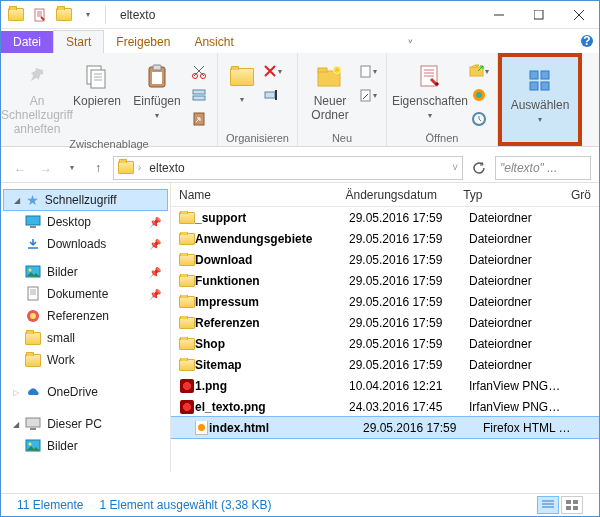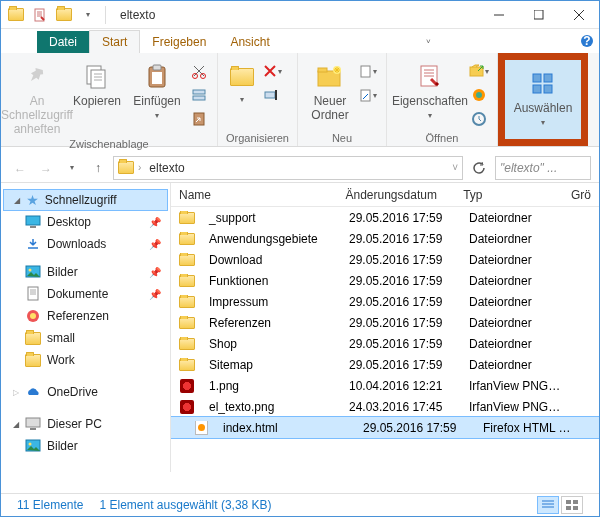--- a/index.html
+++ b/index.html
@@ -7,33 +7,33 @@
 .titlebar { height: 28px; background: #fff; display: flex; align-items: center; border-bottom: 1px solid #e5e5e5; }
 .qat { display: flex; align-items: center; gap: 2px; padding: 0 4px; }
 .qat-btn { width: 22px; height: 22px; display: flex; align-items: center; justify-content: center; }
 .folder-tiny { width: 16px; height: 13px; background: linear-gradient(#ffe9a6,#f6cd52); border: 1px solid #e0b030; border-radius: 1px; position: relative; }
 .folder-tiny::before { content: ""; position: absolute; top: -3px; left: 0; width: 6px; height: 3px; background: #f6cd52; border: 1px solid #e0b030; border-bottom: none; border-radius: 1px 1px 0 0; }
 .title-text { flex: 1; padding-left: 6px; color: #333; }
 .winbtns { display: flex; }
 .winbtn { width: 40px; height: 28px; display: flex; align-items: center; justify-content: center; color: #555; }
 .tabs { height: 24px; background: #fff; display: flex; align-items: flex-end; }
 .tab { padding: 4px 12px; color: #a16207; }
-.tab.file { background: #0f766e; color: #fff; margin-left: 36px; }
+.tab.file { background: #8b5cf6; color: #fff; }
 .tab.active { background: #f5f6f7; border: 1px solid #dadada; border-bottom: none; }
 .help { margin-left: auto; width: 24px; height: 24px; display: flex; align-items: center; justify-content: center; }
 .ribbon { height: 94px; background: #f5f6f7; display: flex; border-bottom: 1px solid #dadada; }
 .rgroup { border-right: 1px solid #e4e4e4; padding: 4px 8px 2px; display: flex; flex-direction: column; }
 .rgroup-ctl { flex: 1; display: flex; align-items: flex-start; gap: 4px; }
 .rgroup-label { text-align: center; font-size: 11px; color: #6a6a6a; padding-top: 2px; }
 .rbtn-lg { width: 56px; display: flex; flex-direction: column; align-items: center; gap: 2px; font-size: 11px; color: #555; text-align: center; line-height: 1.15; padding-top: 4px; }
 .rbtn-lg.disabled { color: #b5b5b5; }
 .ric { width: 32px; height: 32px; display: flex; align-items: center; justify-content: center; }
 .smallcol { display: flex; flex-direction: column; gap: 4px; padding-top: 4px; }
 .smallcol .s { width: 20px; height: 20px; display: flex; align-items: center; justify-content: center; }
-.auswahl { background: #cde6f7; border: 7px solid #c2410c; }
+.auswahl { background: #cde6f7; border: 4px solid #c2410c; }
 .spacer { height: 6px; background: #fff; }
 .navrow { height: 30px; display: flex; align-items: center; gap: 4px; padding: 0 8px; border-bottom: 1px solid #e0e0e0; }
 .navarrow { width: 22px; height: 22px; display: flex; align-items: center; justify-content: center; color: #bbb; }
 .navarrow.en { color: #555; }
 .addrbar { flex: 1; height: 24px; border: 1px solid #ccc; display: flex; align-items: center; padding: 0 4px; gap: 4px; }
 .crumb { padding: 0 4px; color: #333; }
 .chev { color: #999; font-size: 10px; }
 .refresh { width: 24px; display: flex; align-items: center; justify-content: center; color: #555; }
 .searchbox { width: 96px; height: 24px; border: 1px solid #ccc; display: flex; align-items: center; padding: 0 4px; color: #888; gap: 4px; font-style: italic; }
 .content { display: flex; height: 289px; }
@@ -45,21 +45,21 @@
 .navitem .pin { margin-left: auto; margin-right: 8px; color: #999; font-size: 10px; }
 .main { flex: 1; overflow: hidden; position: relative; }
 .colhdr { display: flex; height: 24px; align-items: center; border-bottom: 1px solid #e8e8e8; color: #333; }
 .colhdr > div { padding: 0 8px; }
 .c-name { width: 170px; }
 .c-date { width: 120px; }
 .c-type { width: 110px; }
 .rows { }
 .row { display: flex; height: 21px; align-items: center; }
 .row > div { padding: 0 8px; white-space: nowrap; overflow: hidden; text-overflow: ellipsis; }
-.row .c-name { display: flex; align-items: center; gap: 14px; }
+.row .c-name { display: flex; align-items: center; gap: 0; font-weight: bold; }
 .row.sel { background: #cde8ff; outline: 1px solid #7abdff; padding-left: 14px; }
 .fico { width: 16px; height: 14px; flex-shrink: 0; display: flex; align-items: center; justify-content: center; }
 .folder-ico { width: 16px; height: 12px; background: linear-gradient(#ffe9a6,#f6cd52); border: 1px solid #e0b030; border-radius: 1px; position: relative; }
 .folder-ico::before { content: ""; position: absolute; top: -3px; left: 0; width: 6px; height: 3px; background: #f6cd52; border: 1px solid #e0b030; border-bottom: none; }
 .png-ico { width: 14px; height: 14px; background: radial-gradient(circle,#e33 40%,#900 42%); border-radius: 2px; }
 .html-ico { width: 13px; height: 15px; background: #fff; border: 1px solid #bbb; position: relative; }
 .html-ico::after { content: ""; position: absolute; left: 2px; top: 3px; width: 7px; height: 7px; background: #ff9500; border-radius: 50%; }
 .status { position: absolute; bottom: 0; left: 0; right: 0; height: 23px; border-top: 1px solid #e0e0e0; display: flex; align-items: center; padding: 0 16px; font-size: 12px; color: #1979ca; gap: 16px; }
 .viewbtns { margin-left: auto; display: flex; gap: 2px; }
 .viewbtn { width: 22px; height: 18px; border: 1px solid #ccc; display: flex; align-items: center; justify-content: center; }

